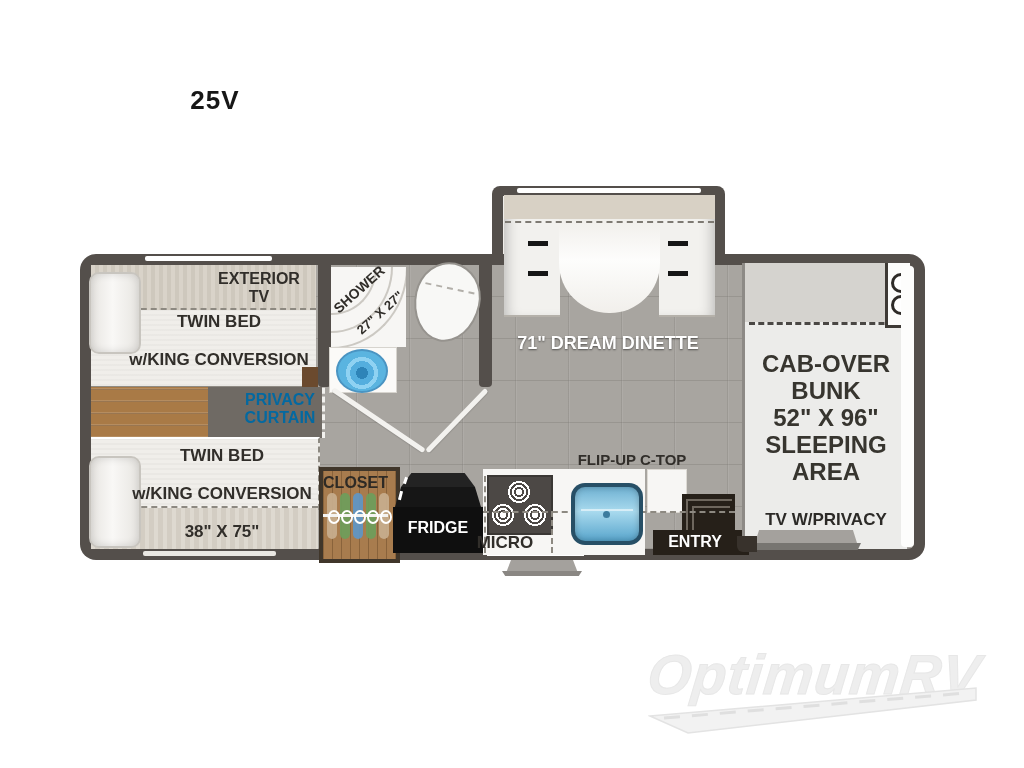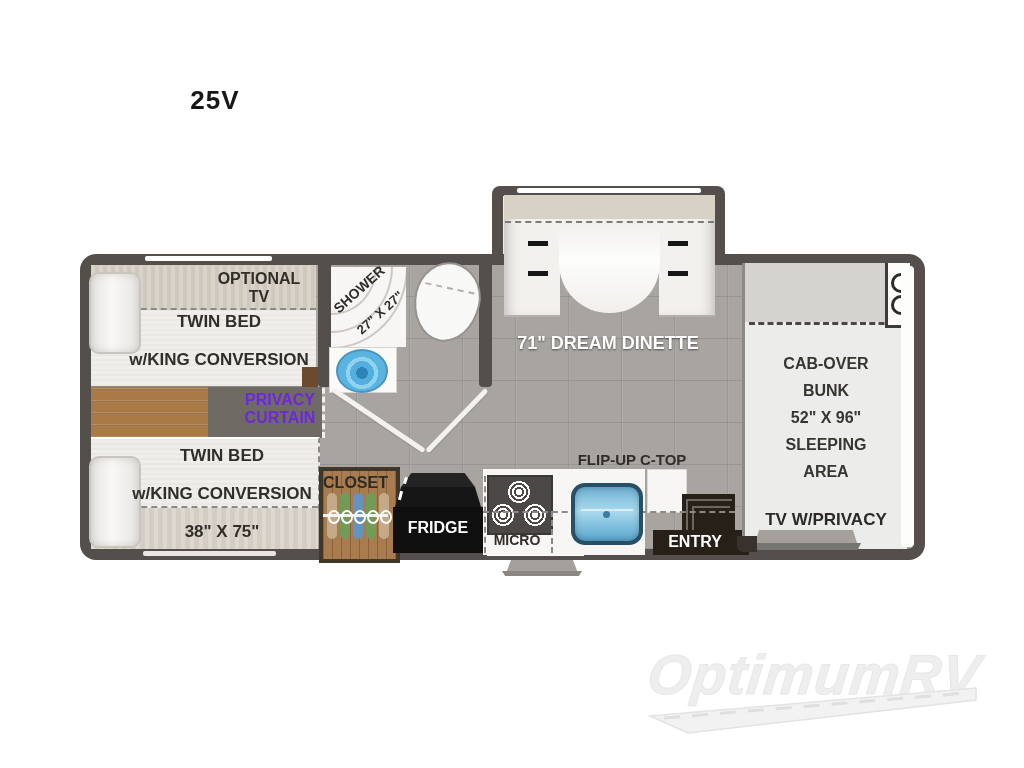--- a/index.html
+++ b/index.html
@@ -95,30 +95,30 @@
   <div class="abs" style="left:528px;top:241px;width:20px;height:5px;background:#161616;"></div>
   <div class="abs" style="left:528px;top:271px;width:20px;height:5px;background:#161616;"></div>
   <div class="abs" style="left:668px;top:241px;width:20px;height:5px;background:#161616;"></div>
   <div class="abs" style="left:668px;top:271px;width:20px;height:5px;background:#161616;"></div>
   <div class="lbl lblw" style="left:508px;top:333px;width:200px;font-size:18px;">71" DREAM DINETTE</div>
 
   <div class="abs bedhead" style="left:91px;top:265px;width:225px;height:45px;"></div>
   <div class="abs mattress" style="left:91px;top:310px;width:225px;height:76px;border-bottom:2px solid #8f8b84;"></div>
   <div class="abs dash-h" style="left:91px;top:308px;width:225px;height:0;"></div>
   <div class="abs pillow" style="left:89px;top:272px;width:48px;height:78px;"></div>
-  <div class="lbl" style="left:203px;top:270px;width:112px;font-size:16px;">OPTIONAL
+  <div class="lbl" style="left:203px;top:270px;width:112px;font-size:16px;">EXTERIOR
 TV</div>
   <div class="lbl" style="left:123px;top:312px;width:192px;font-size:17px;line-height:19px;"><span>TWIN BED</span><br>
     <span>w/KING CONVERSION</span><br>
     <span>38" X 75"</span></div>
 
   <div class="abs wood" style="left:91px;top:387px;width:118px;height:51px;"></div>
   <div class="abs" style="left:302px;top:367px;width:16px;height:21px;background:#6b4a2e;"></div>
   <div class="abs privacy" style="left:208px;top:387px;width:114px;height:51px;"></div>
-  <div class="lbl" style="left:228px;top:391px;width:104px;font-size:16px;color:#6d28d9;">PRIVACY
+  <div class="lbl" style="left:228px;top:391px;width:104px;font-size:16px;color:#0369a1;">PRIVACY
 CURTAIN</div>
   <div class="abs" style="left:322px;top:370px;width:0;height:68px;border-left:3px dashed #f2f1ee;"></div>
 
   <div class="abs mattress" style="left:91px;top:437px;width:227px;height:71px;border-top:2px solid #ffffff;border-right:2px dashed #8d8981;"></div>
   <div class="abs bedfoot" style="left:91px;top:508px;width:227px;height:41px;"></div>
   <div class="abs dash-h" style="left:91px;top:506px;width:227px;height:0;"></div>
   <div class="abs pillow" style="left:89px;top:456px;width:48px;height:88px;"></div>
   <div class="lbl" style="left:126px;top:446px;width:192px;font-size:17px;line-height:19px;"><span>TWIN BED</span><br>
     <span>w/KING CONVERSION</span><br>
     <span>38" X 75"</span></div>
@@ -164,21 +164,21 @@
   <div class="abs" style="left:399px;top:491px;width:3px;height:9px;background:#fff;transform:rotate(14deg);"></div>
 
   <div class="abs counter" style="left:483px;top:469px;width:162px;height:86px;"></div>
   <div class="abs stove" style="left:487px;top:475px;width:62px;height:56px;">
     <div class="burner" style="left:18px;top:3px;"></div>
     <div class="burner" style="left:2px;top:26px;"></div>
     <div class="burner" style="left:34px;top:26px;"></div>
   </div>
   <div class="abs dash-v" style="left:484px;top:476px;width:0;height:77px;"></div>
   <div class="abs dash-v" style="left:551px;top:511px;width:0;height:42px;"></div>
-  <div class="lbl" style="left:462px;top:533px;width:110px;font-size:14px;">MICRO</div>
+  <div class="lbl" style="left:450px;top:533px;width:110px;font-size:17px;">MICRO</div>
 
   <div class="lbl" style="left:572px;top:452px;width:120px;font-size:15px;">FLIP-UP C-TOP</div>
   <div class="abs counter" style="left:647px;top:469px;width:38px;height:42px;border:1px solid #dddad4;"></div>
 
   <div class="abs steps" style="left:682px;top:494px;width:53px;height:40px;">
     <div class="stepline" style="left:4px;top:5px;width:44px;height:30px;"></div>
     <div class="stepline" style="left:10px;top:12px;width:36px;height:22px;"></div>
   </div>
   <div class="abs dash-h" style="left:483px;top:511px;width:252px;height:0;"></div>
 
@@ -191,21 +191,21 @@
     <div class="lbl lblw" style="left:0;top:3px;width:84px;font-size:16px;text-shadow:none;">ENTRY</div>
   </div>
 
   <div class="abs bunk" style="left:742px;top:263px;width:162px;height:286px;">
     <div class="abs bunktop" style="left:0;top:0;width:162px;height:59px;"></div>
     <div class="abs" style="left:4px;top:59px;width:154px;height:0;border-top:3px dashed #4a4744;"></div>
     <div class="abs cupbox" style="left:140px;top:0;width:22px;height:62px;">
       <div class="cup" style="left:3px;top:10px;"></div>
       <div class="cup" style="left:3px;top:32px;"></div>
     </div>
-    <div class="lbl" style="left:11px;top:87px;width:140px;font-size:16px;line-height:27px;color:#37352f;">CAB-OVER
+    <div class="lbl" style="left:11px;top:87px;width:140px;font-size:24px;line-height:27px;color:#37352f;">CAB-OVER
 BUNK
 52" X 96"
 SLEEPING
 AREA</div>
     <div class="lbl" style="left:6px;top:247px;width:150px;font-size:17px;color:#2c2a27;">TV W/PRIVACY</div>
     <div class="abs tvshape" style="left:10px;top:267px;width:102px;height:13px;clip-path:polygon(4% 0,96% 0,100% 100%,0 100%);"></div>
     <div class="abs" style="left:6px;top:280px;width:110px;height:7px;background:#777571;clip-path:polygon(0 0,100% 0,97% 100%,3% 100%);"></div>
   </div>
   <div class="abs" style="left:737px;top:536px;width:20px;height:16px;background:#38322c;border-radius:0 0 0 6px;"></div>
   <div class="abs" style="left:901px;top:266px;width:13px;height:281px;background:#fdfdfc;border-radius:4px;"></div>

